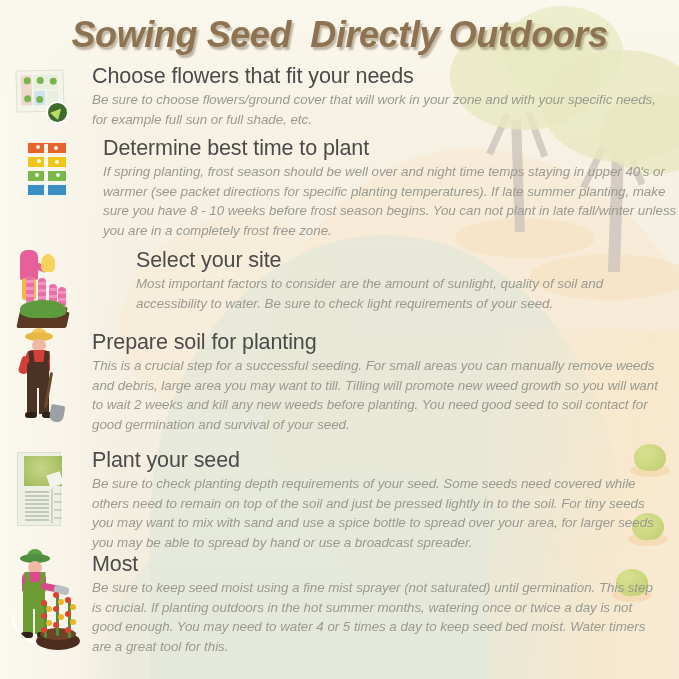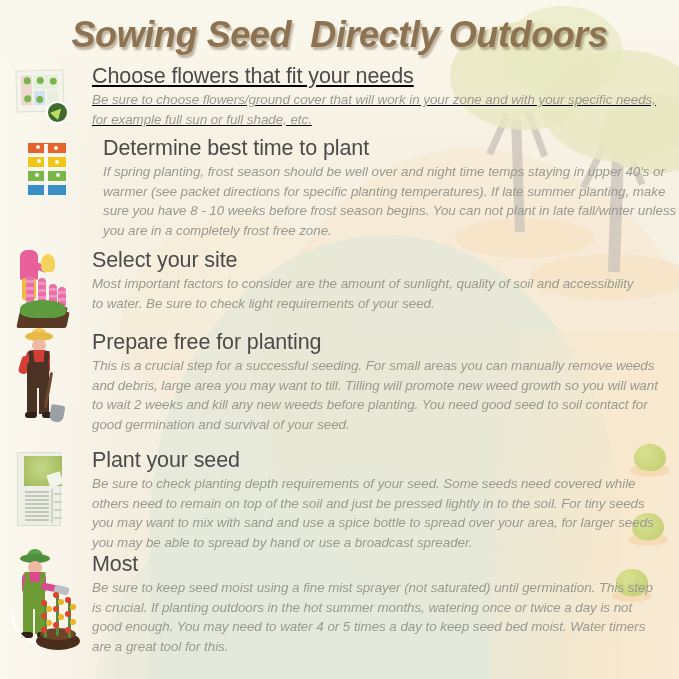--- a/index.html
+++ b/index.html
@@ -165,23 +165,23 @@
     font-family: "Liberation Sans", sans-serif;
     font-style: italic;
     font-size: 13.4px;
     line-height: 19.6px;
     color: #9a9a90;
     letter-spacing: -0.05px;
     margin-top: 1px;
   }
 
   
-  #sec-1 { left: 14px; top: 64px;  width: 650px; text-decoration: underline; }
+  #sec-1 { left: 14px; top: 64px;  width: 650px; }
   #sec-2 { left: 25px; top: 136px; width: 660px; }
-  #sec-3 { left: 14px; top: 248px; width: 620px; }
+  #sec-3 { left: 14px; top: 248px; width: 620px; gap: 44px; }
   #sec-4 { left: 14px; top: 330px; width: 650px; }
   #sec-5 { left: 14px; top: 448px; width: 655px; }
   #sec-6 { left: 14px; top: 552px; width: 650px; }
 
   #sec-1 .sec-text { padding-left: 16px; }
   #sec-2 .sec-text { padding-left: 16px; }
   #sec-3 .sec-text { padding-left: 16px; }
   #sec-4 .sec-text { padding-left: 16px; }
   #sec-5 .sec-text { padding-left: 16px; }
   #sec-6 .sec-text { padding-left: 16px; }
@@ -542,21 +542,21 @@
           <div class="strap r"></div>
           <div class="overalls"></div>
           <div class="leg-split"></div>
           <div class="boot l"></div>
           <div class="boot r"></div>
           <div class="shovel-handle"></div>
           <div class="shovel-blade"></div>
         </div>
       </div>
       <div class="sec-text">
-        <div class="sec-head">Prepare free for planting</div>
+        <div class="sec-head">Prepare soil for planting</div>
         <div class="sec-body">This is a crucial step for a successful seeding. For small areas you can manually remove weeds and debris, large area you may want to till. Tilling will promote new weed growth so you will want to wait 2 weeks and kill any new weeds before planting. You need good seed to soil contact for good germination and survival of your seed.</div>
       </div>
     </div>
 
     <div class="section" id="sec-5">
       <div class="sec-icon">
         <div class="icon-box" id="icon-packet">
           <div class="paper">
             <div class="photo"></div>
             <div class="photo-white"></div>

